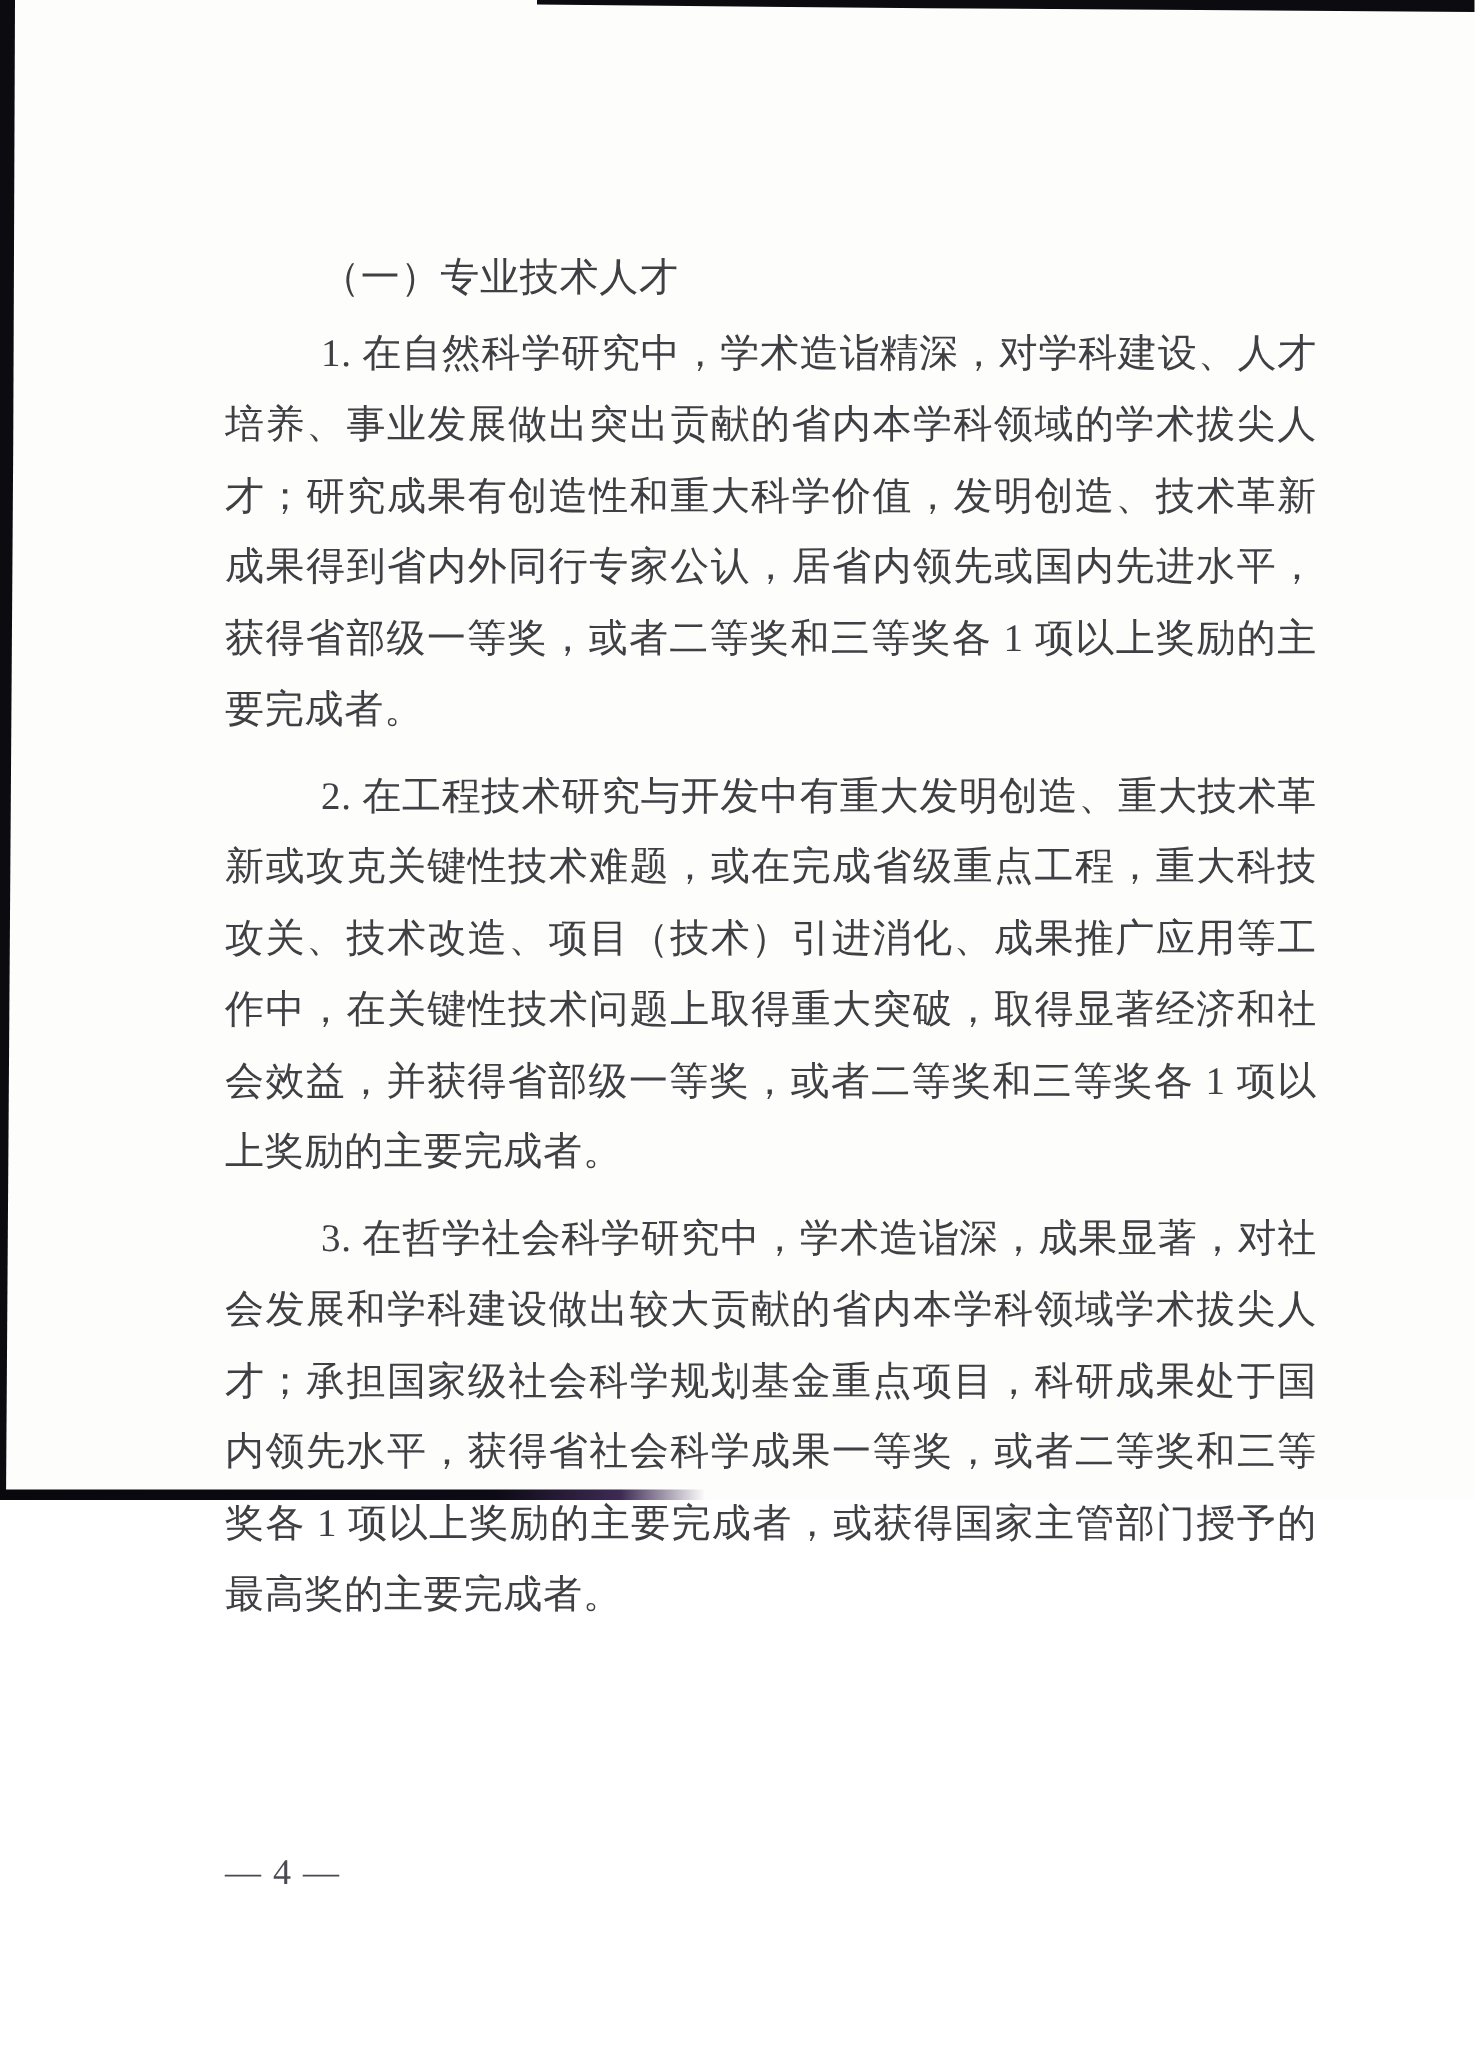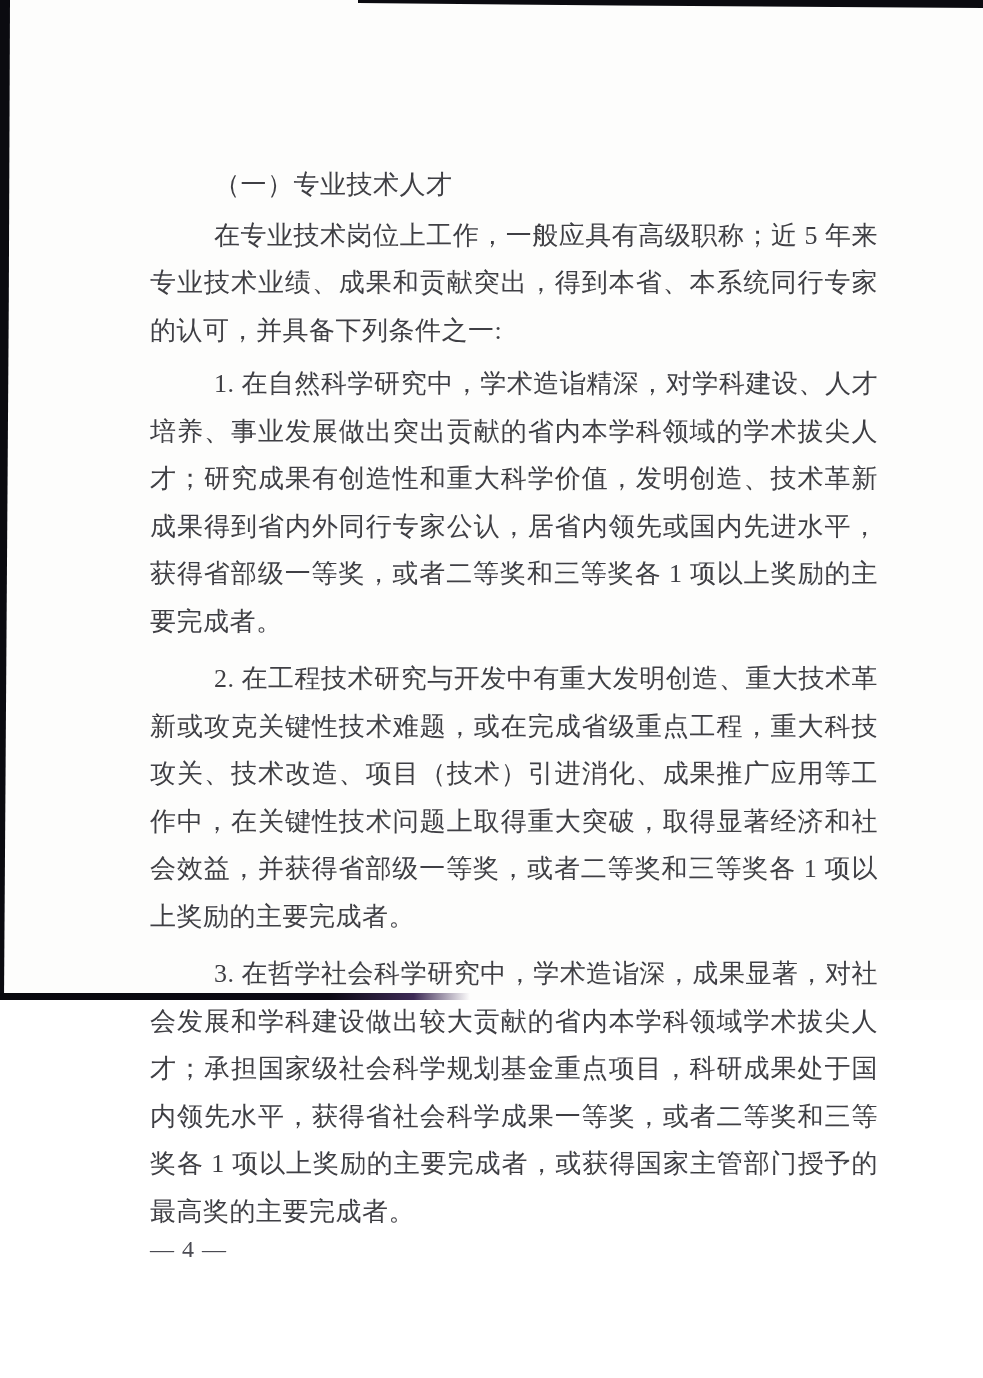--- a/index.html
+++ b/index.html
@@ -72,21 +72,20 @@
 
 <div class="scan-page">
 
   <div class="edge-left"></div>
   <div class="edge-top"></div>
   <div class="edge-right"></div>
   <div class="edge-bottom"></div>
 
   <div class="doc-body">
     <p class="doc-heading">（一）专业技术人才</p>
-    <p class="doc-intro">在专业技术岗位上工作，一般应具有高级职称；近 5 年来专业技术业绩、成果和贡献突出，得到本省、本系统同行专家的认可，并具备下列条件之一:</p>
     <p class="doc-item">1. 在自然科学研究中，学术造诣精深，对学科建设、人才培养、事业发展做出突出贡献的省内本学科领域的学术拔尖人才；研究成果有创造性和重大科学价值，发明创造、技术革新成果得到省内外同行专家公认，居省内领先或国内先进水平，获得省部级一等奖，或者二等奖和三等奖各 1 项以上奖励的主要完成者。</p>
     <p class="doc-item">2. 在工程技术研究与开发中有重大发明创造、重大技术革新或攻克关键性技术难题，或在完成省级重点工程，重大科技攻关、技术改造、项目（技术）引进消化、成果推广应用等工作中，在关键性技术问题上取得重大突破，取得显著经济和社会效益，并获得省部级一等奖，或者二等奖和三等奖各 1 项以上奖励的主要完成者。</p>
     <p class="doc-item">3. 在哲学社会科学研究中，学术造诣深，成果显著，对社会发展和学科建设做出较大贡献的省内本学科领域学术拔尖人才；承担国家级社会科学规划基金重点项目，科研成果处于国内领先水平，获得省社会科学成果一等奖，或者二等奖和三等奖各 1 项以上奖励的主要完成者，或获得国家主管部门授予的最高奖的主要完成者。</p>
   </div>
 
   <div class="page-number">— 4 —</div>
 
 </div>
 
 </body></html>

